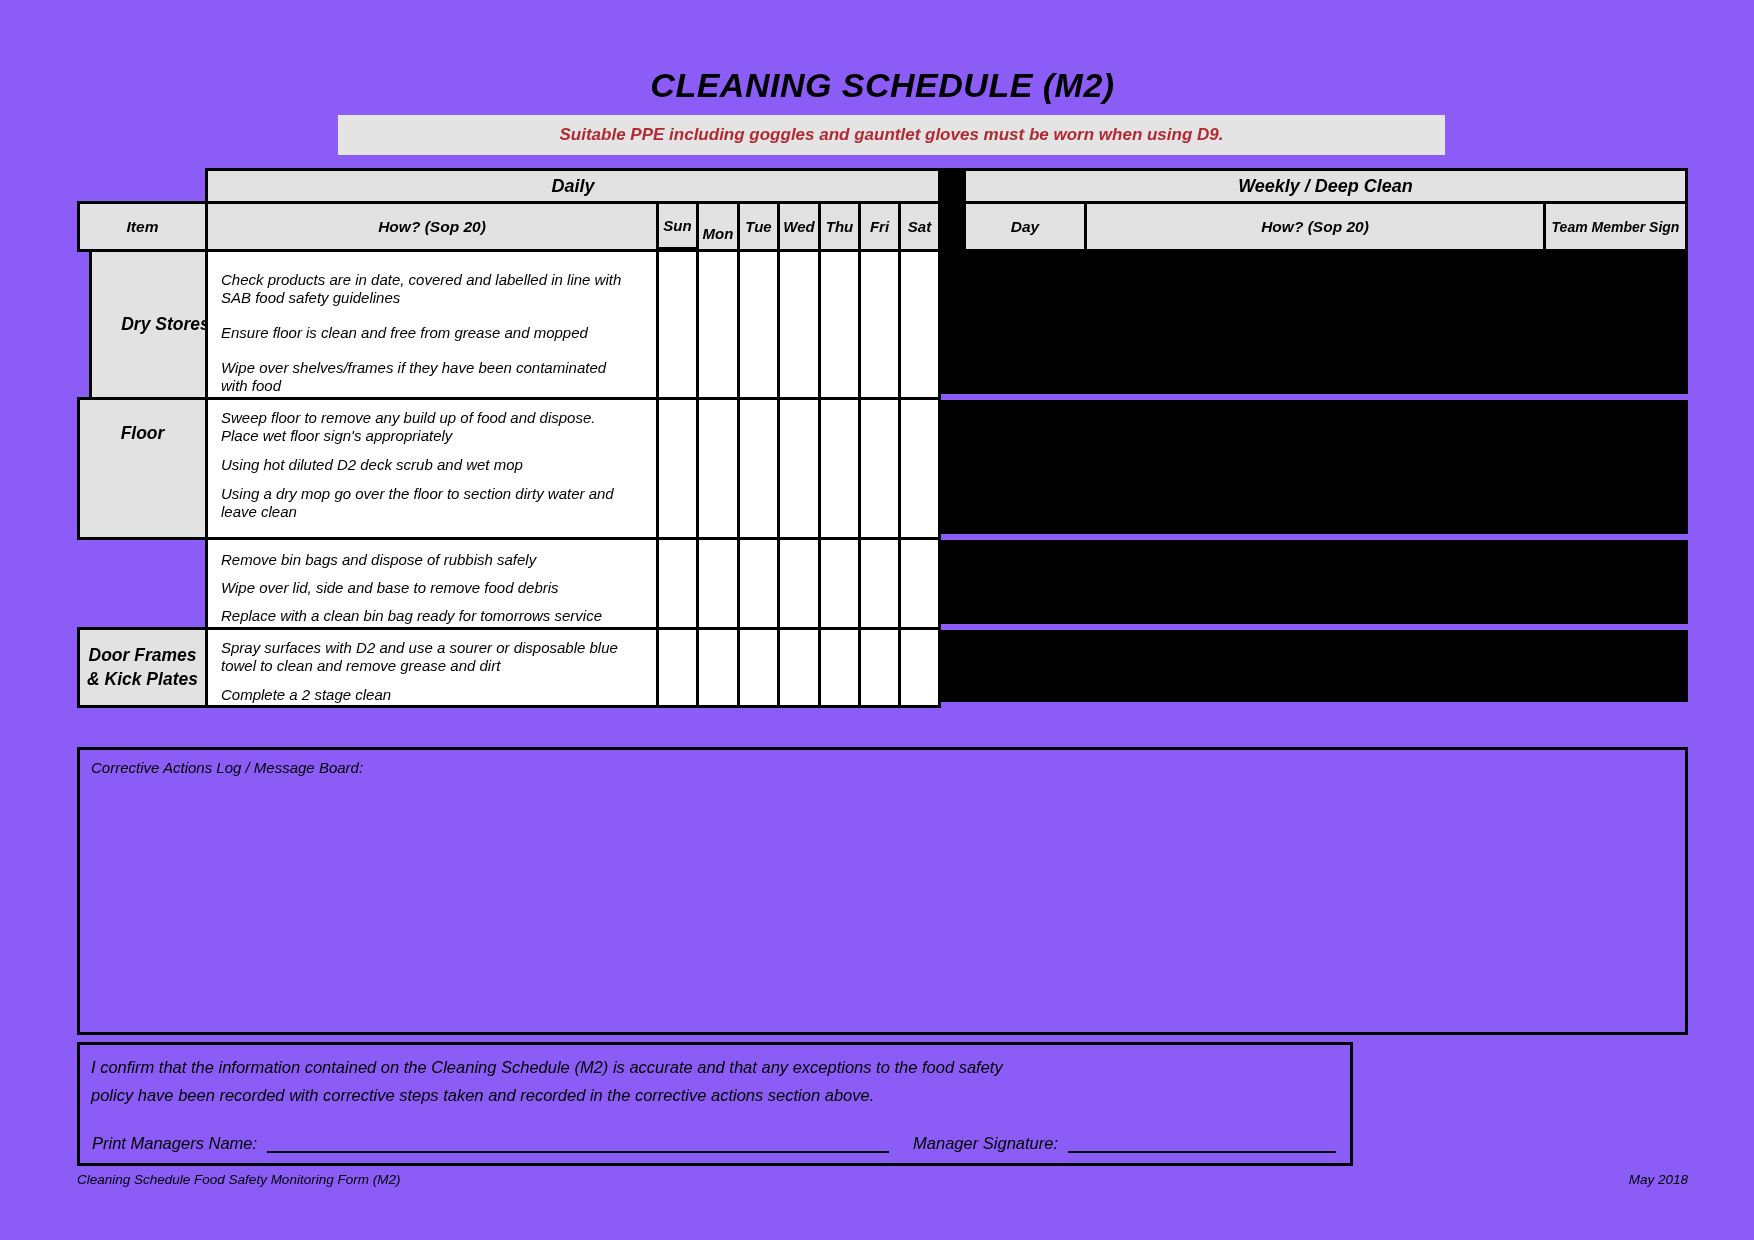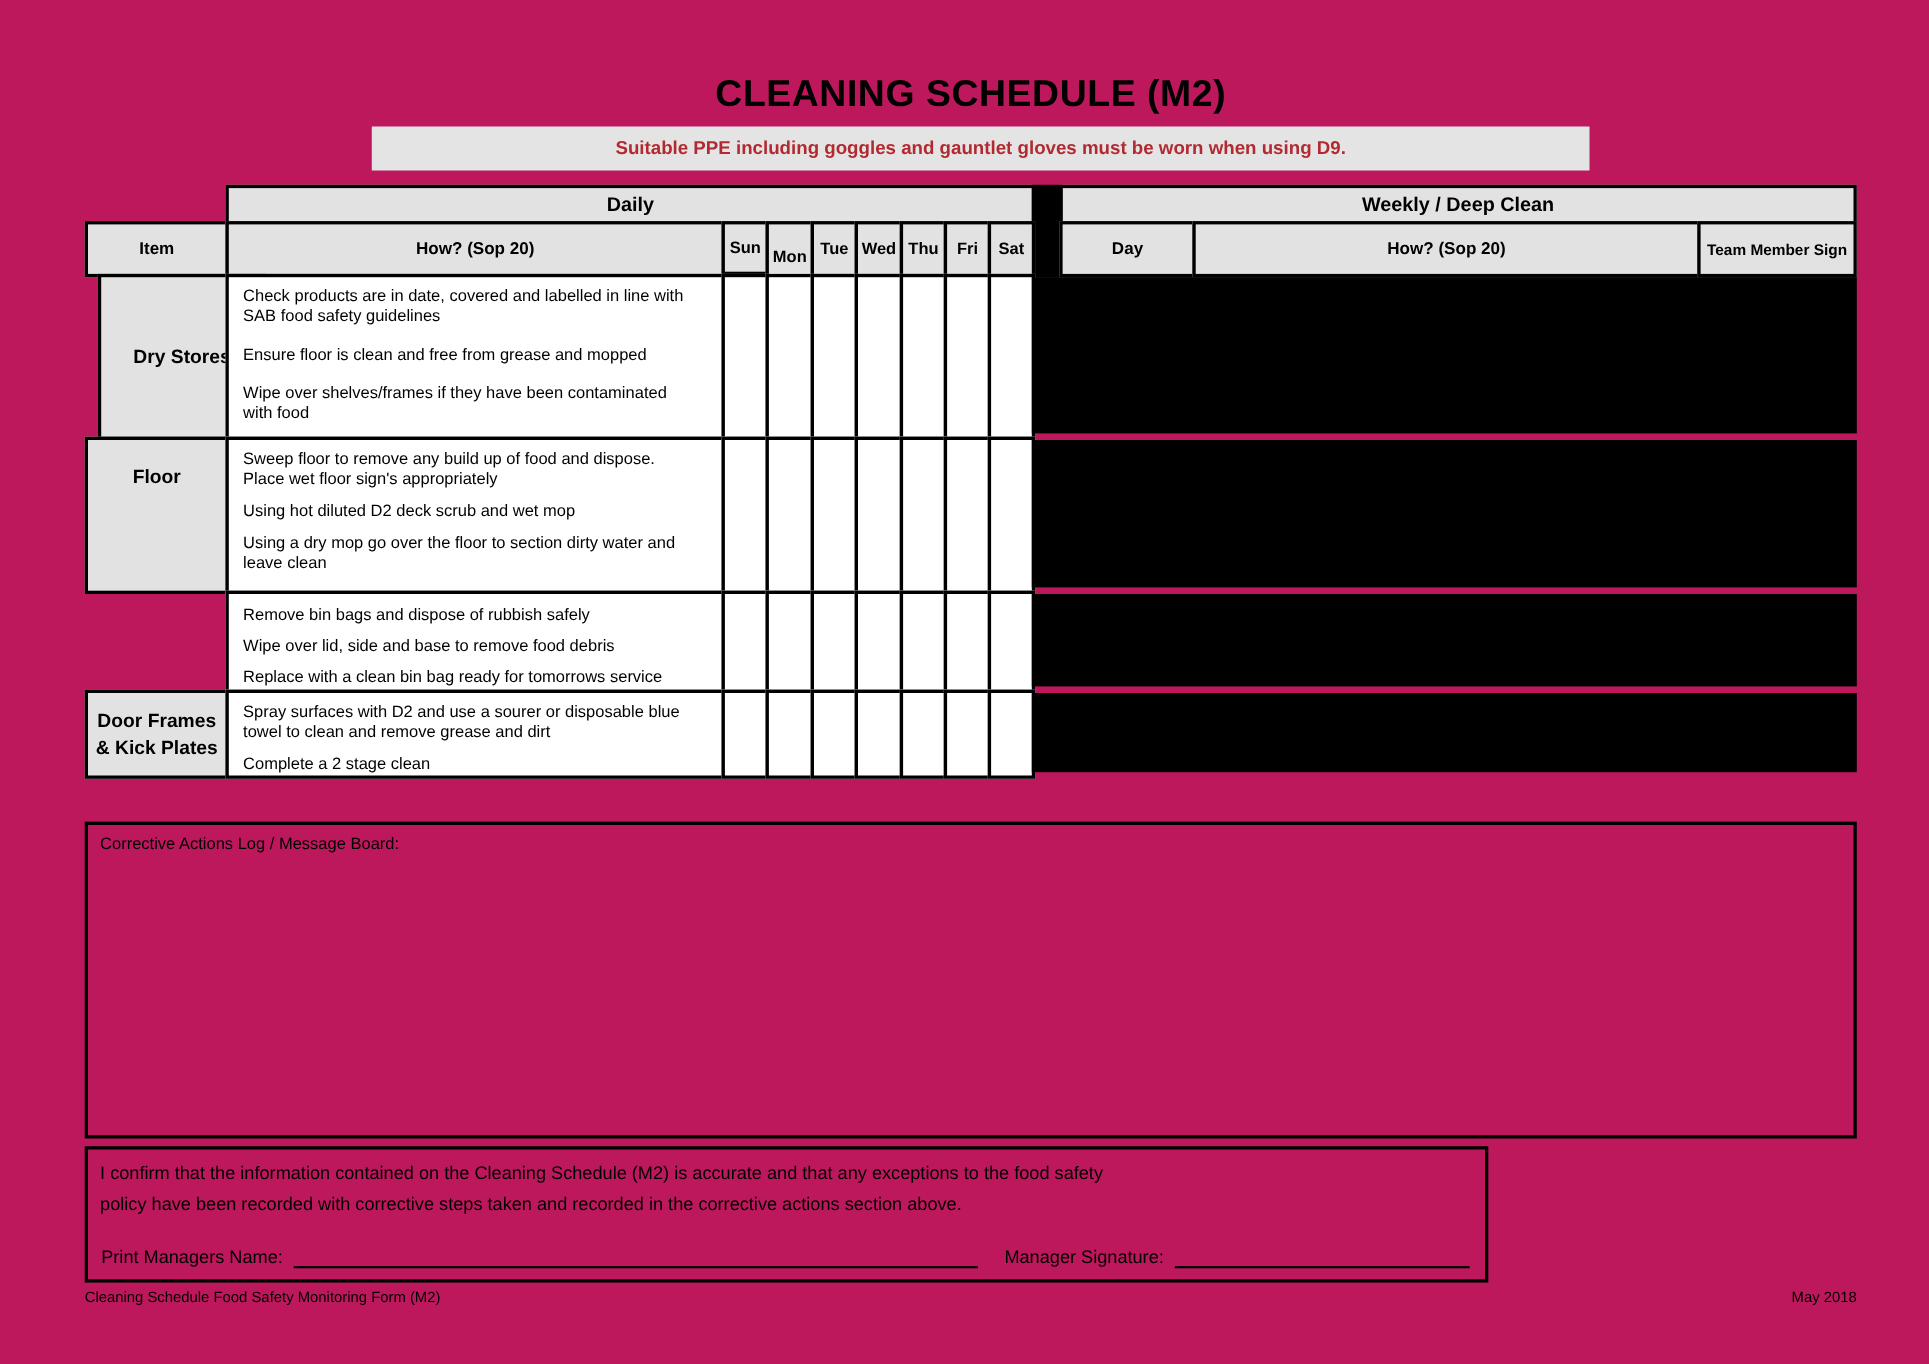--- a/index.html
+++ b/index.html
@@ -1,19 +1,19 @@
 <!DOCTYPE html>
 <html><head>
 <meta charset="utf-8">
 <style>
   html,body { margin:0; padding:0; background:#fff; }
   #page {
     position:relative; width:1754px; height:1240px;
-    background:#be185d; overflow:hidden;
-    font-family:"Liberation Sans", sans-serif; color:#000;
+    background:#8b5cf6; overflow:hidden;
+    font-family:"Liberation Sans", sans-serif; color:#000;font-style:italic;
   }
   .abs { position:absolute; box-sizing:border-box; }
   .cell { position:absolute; box-sizing:border-box; border:3px solid #000; background:#fff; }
   .gray { background:#e2e2e2; }
   .hdr  { display:flex; align-items:center; justify-content:center; text-align:center; font-weight:bold; }
   .black{ position:absolute; background:#000; }
   #title { left:77px; top:66px; width:1611px; text-align:center; font-size:34px; font-weight:bold; letter-spacing:0.5px; }
   #ppe-banner {
     left:338px; top:115px; width:1107px; height:40px;
     background:#e4e4e4; display:flex; align-items:center; justify-content:center;
@@ -21,21 +21,21 @@
   }
   .section-hdr { font-size:18px; }
   .colhdr { font-size:15.5px; line-height:1.15; }
   .dayhdr { font-size:15px; }
   .signhdr{ font-size:14px; }
   .itemcell { display:flex; align-items:center; justify-content:center; text-align:center;
               font-weight:bold; font-size:17.5px; line-height:1.35; padding:0 6px; }
   .itemcell.top { align-items:flex-start; padding-top:22px; }
   .howcell { font-size:15px; line-height:1.2; padding:0 8px 0 13px; }
   .task { white-space:pre-line; }
-  .t0 .task { margin:0 0 17px 0; } .t0 { padding-top:9px; }
+  .t0 .task { margin:0 0 17px 0; } .t0 { padding-top:19px; }
   .t1 .task { margin:0 0 11px 0; } .t1 { padding-top:9px; }
   .t2 .task { margin:0 0 10px 0; } .t2 { padding-top:11px; }
   .t3 .task { margin:0 0 11px 0; } .t3 { padding-top:9px; }
   .task:last-child { margin-bottom:0; }
   #corrective-box { left:77px; top:747px; width:1611px; height:288px; border:3px solid #000; }
   #corrective-label { padding:9px 0 0 11px; font-size:15px; }
   #confirm-box { left:77px; top:1042px; width:1276px; height:124px; border:3px solid #000; }
   #confirm-text { padding:8px 0 0 11px; font-size:16.5px; line-height:1.7; white-space:pre-line; }
   #sig-row { position:absolute; left:12px; right:14px; bottom:10px; display:flex; align-items:flex-end; font-size:16.5px; }
   .siglabel { white-space:nowrap; }

